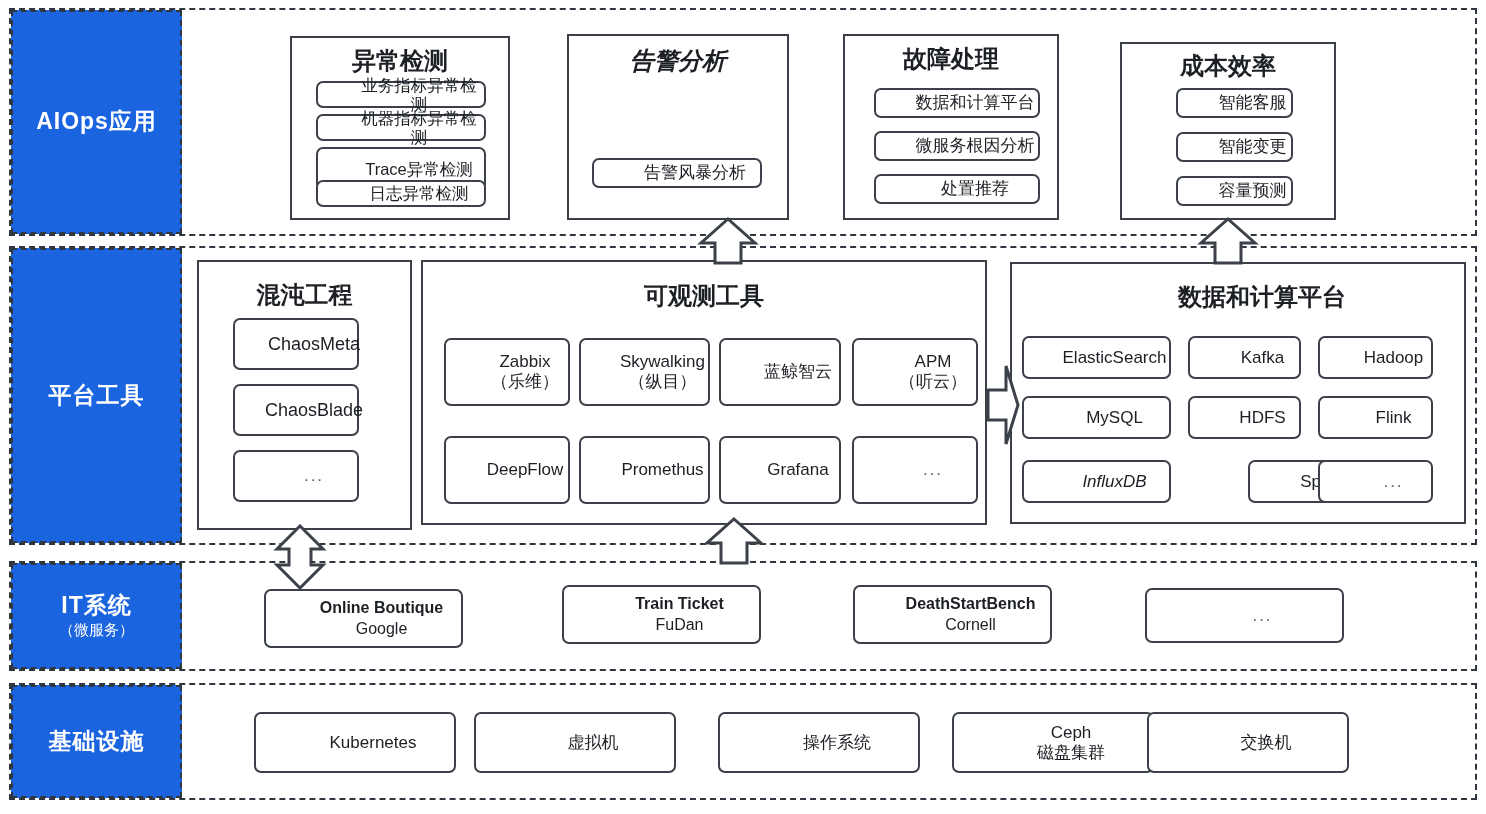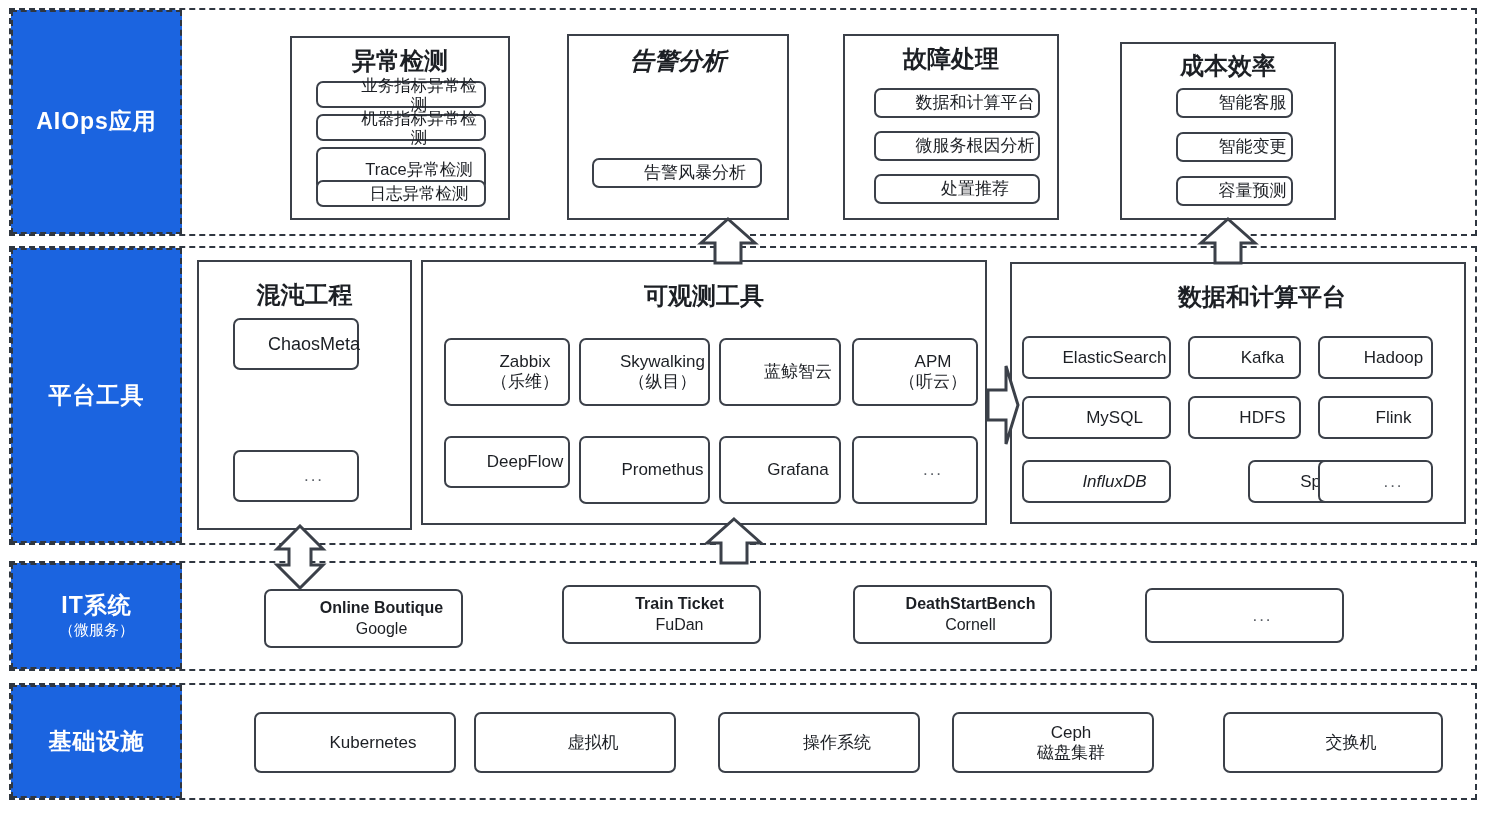--- a/index.html
+++ b/index.html
@@ -157,20 +157,23 @@
   <div class="pill fs17" style="left:1176px; top:176px; width:117px; height:30px;">
     <span>容量预测</span>
   </div>
 
   <div class="card" style="left:197px; top:260px; width:215px; height:270px;">
     <div class="card-title" style="margin-top:21px;">混沌工程</div>
   </div>
   <div class="pill fs18" style="left:233px; top:318px; width:126px; height:52px;">
     <span>ChaosMeta</span>
   </div>
+  <div class="pill fs18" style="left:233px; top:384px; width:126px; height:52px;">
+    <span>ChaosBlade</span>
+  </div>
   <div class="pill" style="left:233px; top:450px; width:126px; height:52px;">
     <span class="dots">...</span>
   </div>
 
   <div class="card" style="left:421px; top:260px; width:566px; height:265px;">
     <div class="card-title" style="margin-top:22px;">可观测工具</div>
   </div>
 
   <div class="pill two-line fs17" style="left:444px; top:338px; width:126px; height:68px;">
     <span class="l1">Zabbix</span>
@@ -181,21 +184,21 @@
     <span class="l2">（纵目）</span>
   </div>
   <div class="pill two-line fs17" style="left:719px; top:338px; width:122px; height:68px;">
     <span class="l1">蓝鲸智云</span>
   </div>
   <div class="pill two-line fs17" style="left:852px; top:338px; width:126px; height:68px;">
     <span class="l1">APM</span>
     <span class="l2">（听云）</span>
   </div>
 
-  <div class="pill fs17" style="left:444px; top:436px; width:126px; height:52px;">
+  <div class="pill fs17" style="left:444px; top:436px; width:126px; height:68px;">
     <span>DeepFlow</span>
   </div>
   <div class="pill fs17" style="left:579px; top:436px; width:131px; height:68px;">
     <span>Promethus</span>
   </div>
   <div class="pill fs17" style="left:719px; top:436px; width:122px; height:68px;">
     <span>Grafana</span>
   </div>
   <div class="pill" style="left:852px; top:436px; width:126px; height:68px;">
     <span class="dots">...</span>
@@ -254,21 +257,21 @@
   <div class="pill fs17" style="left:474px; top:712px; width:202px; height:61px;">
     <span>虚拟机</span>
   </div>
   <div class="pill fs17" style="left:718px; top:712px; width:202px; height:61px;">
     <span>操作系统</span>
   </div>
   <div class="pill two-line fs17" style="left:952px; top:712px; width:202px; height:61px;">
     <span class="l1">Ceph</span>
     <span class="l2">磁盘集群</span>
   </div>
-  <div class="pill fs17" style="left:1223px; top:712px; width:220px; height:61px;text-align:center;">
+  <div class="pill fs17" style="left:1147px; top:712px; width:202px; height:61px;text-align:center;">
     <span>交换机</span>
   </div>
 
   <div class="arrow" style="left:697px; top:217px; width:62px; height:48px;">
     <svg width="62" height="48" viewBox="0 0 62 48">
       <polygon points="31,2 58,26 44,26 44,46 18,46 18,26 4,26" fill="#ffffff" stroke="#3b4049" stroke-width="3" stroke-linejoin="miter"></polygon>
     </svg>
   </div>
 
   <div class="arrow" style="left:1197px; top:217px; width:62px; height:48px;">

